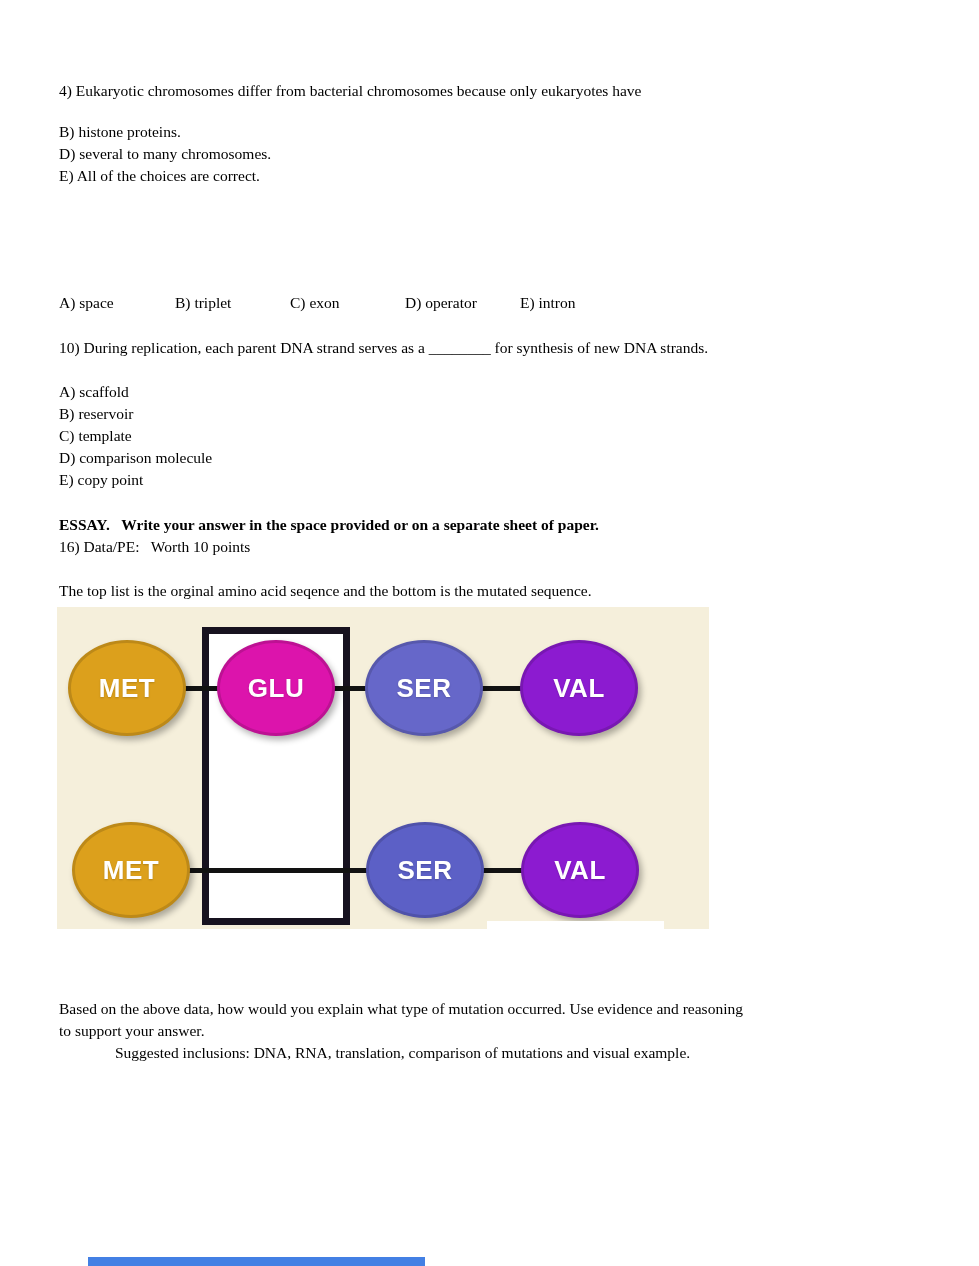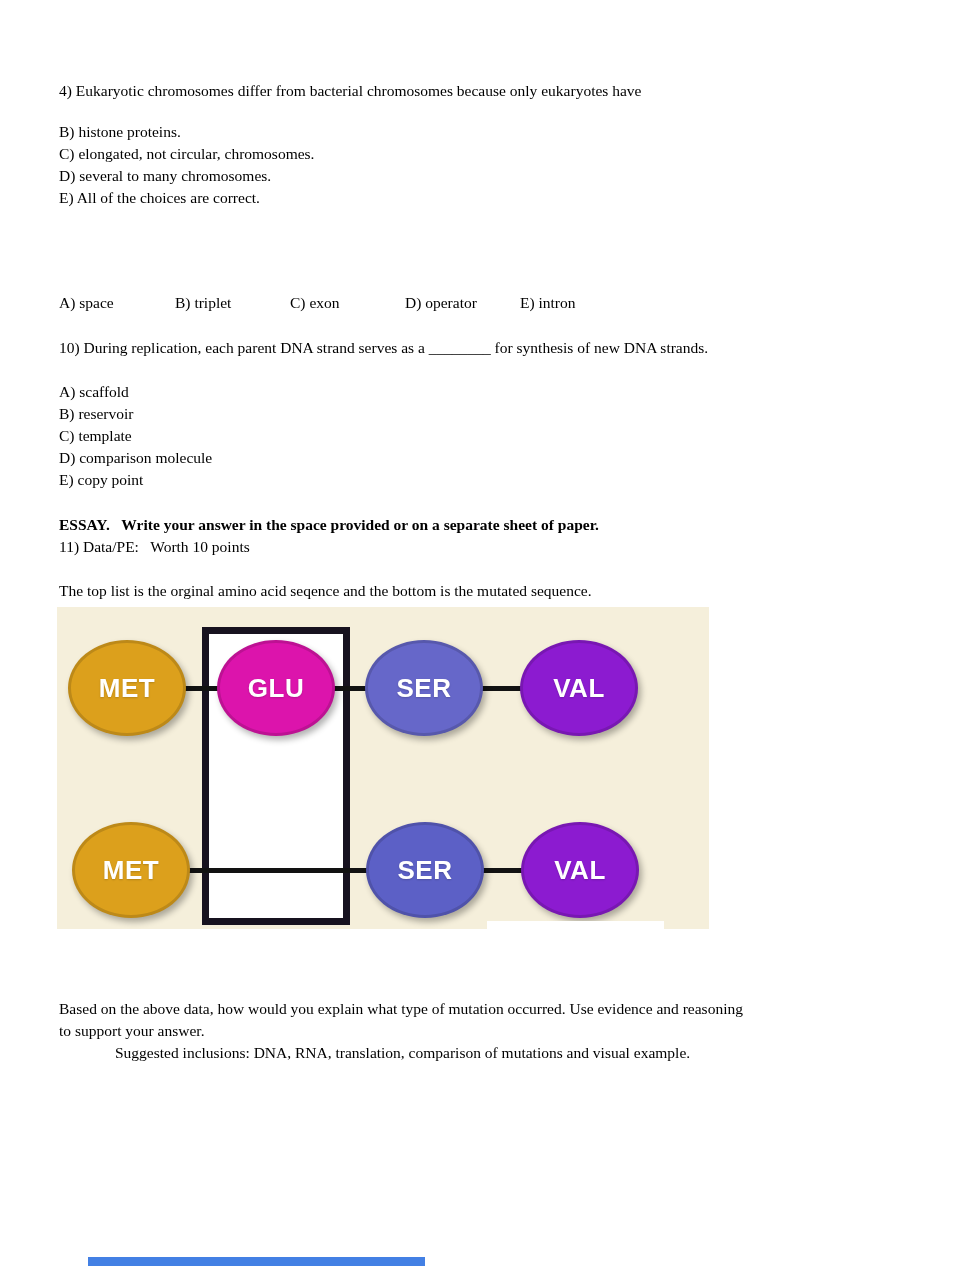--- a/index.html
+++ b/index.html
@@ -49,21 +49,20 @@
   .bottom-bar{position:absolute;}
 </style>
 </head>
 <body>
 
 <div class="page">
 
   <div class="abs txt" style="left:59px;top:80px;width:870px;">4) Eukaryotic chromosomes differ from bacterial chromosomes because only eukaryotes have</div>
   <div class="abs choices" style="left:59px;top:121px;width:600px;">
     <div>B) histone proteins.</div>
-    <div>C) elongated, not circular, chromosomes.</div>
     <div>D) several to many chromosomes.</div>
     <div>E) All of the choices are correct.</div>
   </div>
 
   <div class="optrow" style="left:59px;top:294px;">
     <span style="left:0px;">A) space</span>
     <span style="left:116px;">B) triplet</span>
     <span style="left:231px;">C) exon</span>
     <span style="left:346px;">D) operator</span>
     <span style="left:461px;">E) intron</span>
@@ -72,21 +71,21 @@
   <div class="abs txt" style="left:59px;top:337px;width:880px;">10) During replication, each parent DNA strand serves as a ________ for synthesis of new DNA strands.</div>
   <div class="abs choices" style="left:59px;top:381px;width:600px;">
     <div>A) scaffold</div>
     <div>B) reservoir</div>
     <div>C) template</div>
     <div>D) comparison molecule</div>
     <div>E) copy point</div>
   </div>
 
   <div class="abs txt bold" style="left:59px;top:514px;width:880px;">ESSAY.   Write your answer in the space provided or on a separate sheet of paper.</div>
-  <div class="abs txt" style="left:59px;top:536px;width:600px;">11) Data/PE:   Worth 10 points</div>
+  <div class="abs txt" style="left:59px;top:536px;width:600px;">16) Data/PE:   Worth 10 points</div>
   <div class="abs txt" style="left:59px;top:580px;width:880px;">The top list is the orginal amino acid seqence and the bottom is the mutated sequence.</div>
 
   <div class="diagram" style="background-color: rgb(245, 239, 219);">
 
     <div class="hl-box" style="border-color: rgb(23, 18, 31); background-color: rgb(255, 255, 255);"></div>
 
     <div class="connector" style="left: 60px; top: 79px; width: 470px; background-color: rgb(18, 18, 18);"></div>
     <div class="connector" style="left: 64px; top: 261px; width: 466px; background-color: rgb(18, 18, 18);"></div>
 
     <div class="acid" style="left: 11px; top: 33px; background-color: rgb(220, 160, 28);">

